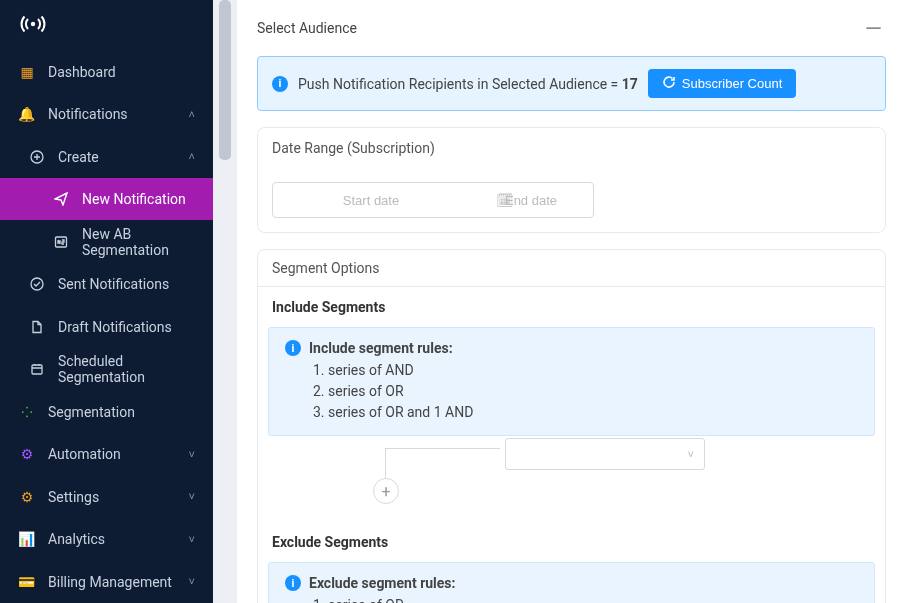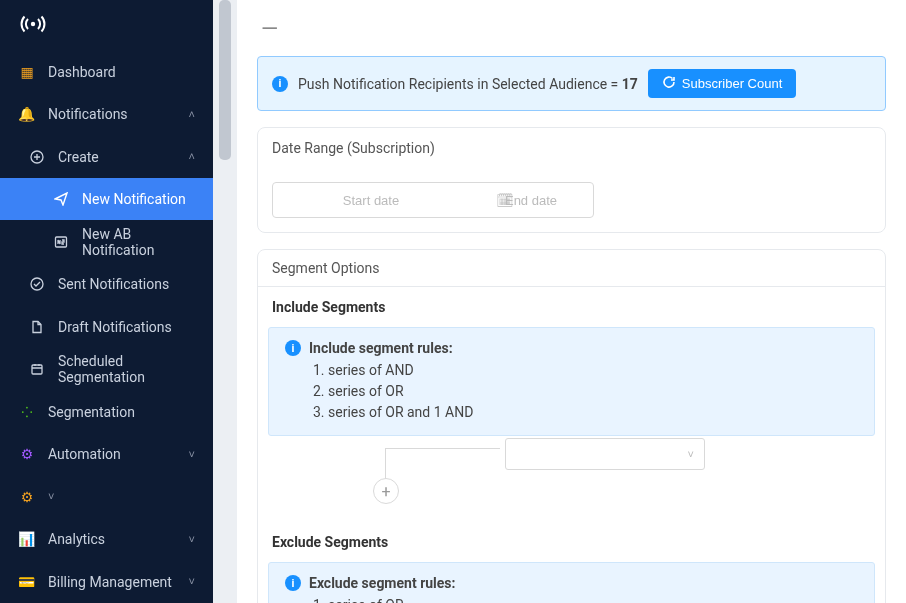--- a/index.html
+++ b/index.html
@@ -8,21 +8,21 @@
 
   .sidebar { width: 213px; background: #0d1b33; color: #c9d1de; display: flex; flex-direction: column; flex-shrink: 0; height: 100%; }
   .brand { height: 52px; display: flex; align-items: center; padding: 0 20px; }
   .brand svg { color: #fff; }
   .nav-item, .nav-sub, .nav-sub2 { height: 44px; display: flex; align-items: center; padding: 0 18px; cursor: pointer; font-size: 14px; }
   .nav-item .icon, .nav-sub .icon, .nav-sub2 .icon { width: 18px; margin-right: 12px; display: inline-flex; align-items: center; justify-content: center; }
   .nav-item .label, .nav-sub .label, .nav-sub2 .label { flex: 1; }
   .chev { font-size: 11px; color: #8a93a6; }
   .nav-sub { padding-left: 28px; }
   .nav-sub2 { padding-left: 52px; }
-  .nav-sub2.active { background: #3b82f6; color: #fff; align-items: center; }
+  .nav-sub2.active { background: #a21caf; color: #fff; align-items: center; }
   .dash-ic { color: #f0a020; }
   .bell-ic { color: #1890ff; }
   .seg-ic { color: #52c41a; }
   .auto-ic { color: #a259ff; }
   .set-ic { color: #f0a020; }
   .ana-ic { color: #d4b106; }
   .bill-ic { color: #52c41a; }
 
   .main { flex: 1; background: #fff; overflow: hidden; display: flex; }
   .scroll-gutter { width: 24px; background: #eceff3; position: relative; flex-shrink: 0; }
@@ -109,21 +109,21 @@
     <span class="label">New Notification</span>
   </div>
 
   <div class="nav-sub2">
     <span class="icon">
       <svg width="14" height="14" viewBox="0 0 14 14" fill="none" stroke="#c9d1de" stroke-width="1.3">
           <rect x="1.5" y="2" width="11" height="10" rx="1"></rect>
           <path d="M4 9V5l2 4V5M8 5h2v2H8v2h2"></path>
         </svg>
     </span>
-    <span class="label">New AB Notification</span>
+    <span class="label">New AB Segmentation</span>
   </div>
 
   <div class="nav-sub">
     <span class="icon">
       <svg width="14" height="14" viewBox="0 0 14 14" fill="none" stroke="#c9d1de" stroke-width="1.3">
           <circle cx="7" cy="7" r="6"></circle>
           <path d="M4 7l2 2 4-4"></path>
         </svg>
     </span>
     <span class="label">Sent Notifications</span>
@@ -155,20 +155,21 @@
   </div>
 
   <div class="nav-item">
     <span class="icon auto-ic">⚙</span>
     <span class="label">Automation</span>
     <span class="chev">˅</span>
   </div>
 
   <div class="nav-item">
     <span class="icon set-ic">⚙</span>
+    <span class="label">Settings</span>
     <span class="chev">˅</span>
   </div>
 
   <div class="nav-item">
     <span class="icon ana-ic">📊</span>
     <span class="label">Analytics</span>
     <span class="chev">˅</span>
   </div>
 
   <div class="nav-item">
@@ -179,20 +180,21 @@
 </nav>
 
 <main class="main">
   <div class="scroll-gutter">
     <div class="scroll-thumb"></div>
   </div>
 
   <div class="content">
 
     <div class="section-head">
+      <span class="title">Select Audience</span>
       <span class="minus">—</span>
     </div>
 
     <div class="info-banner">
       <span class="info-icon">i</span>
       <span class="info-text">
         <span>Push Notification Recipients in Selected Audience = </span><b>17</b>
       </span>
       <button class="btn-refresh">
         <span>

